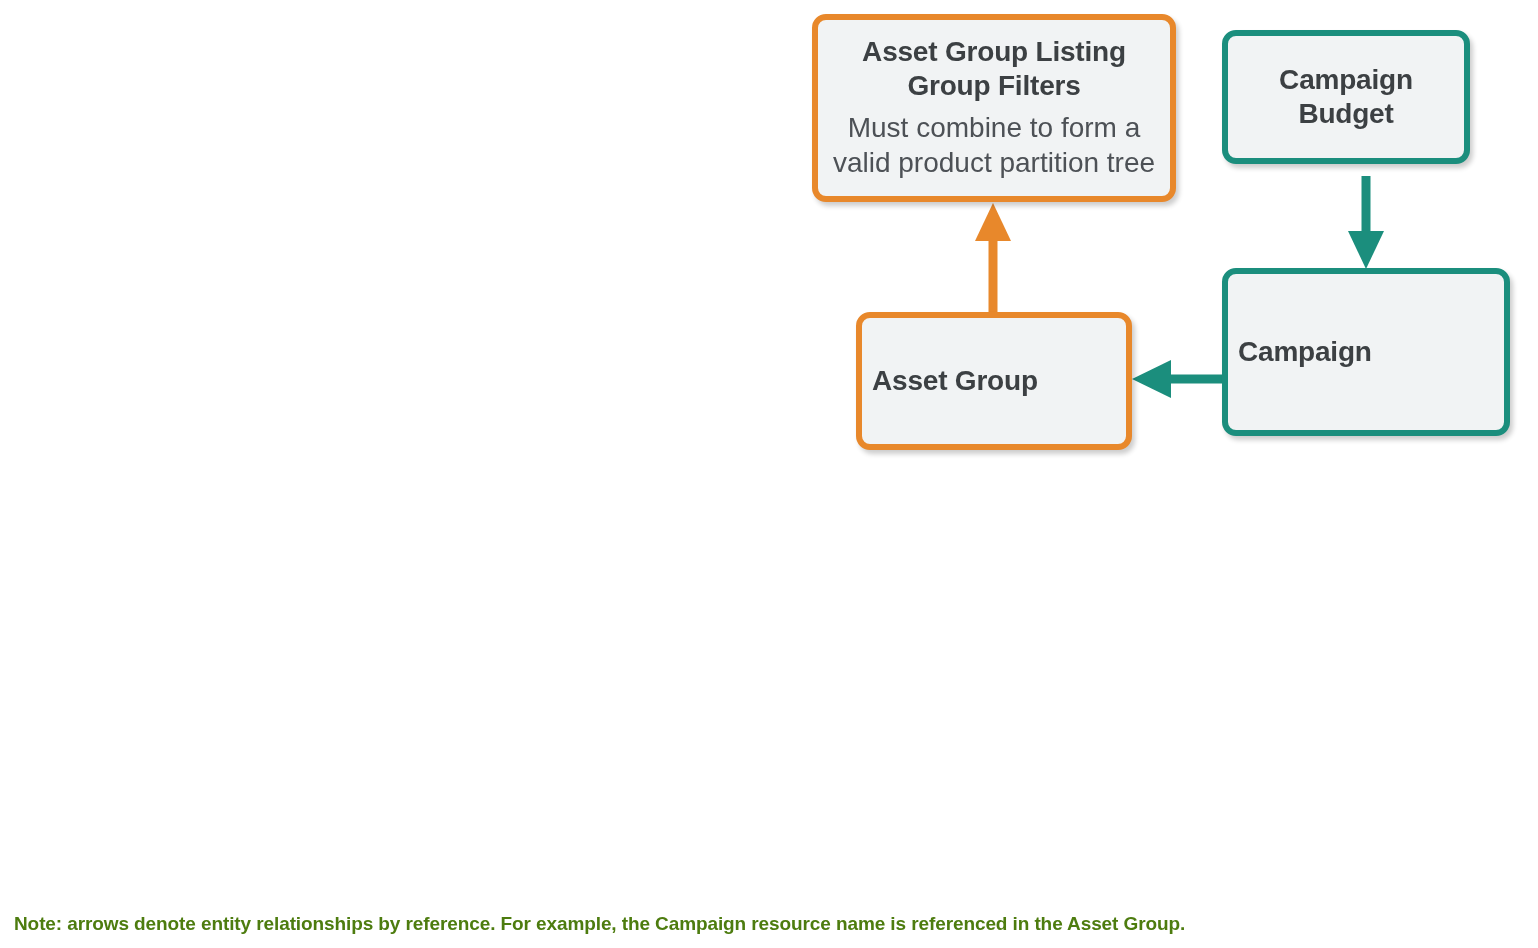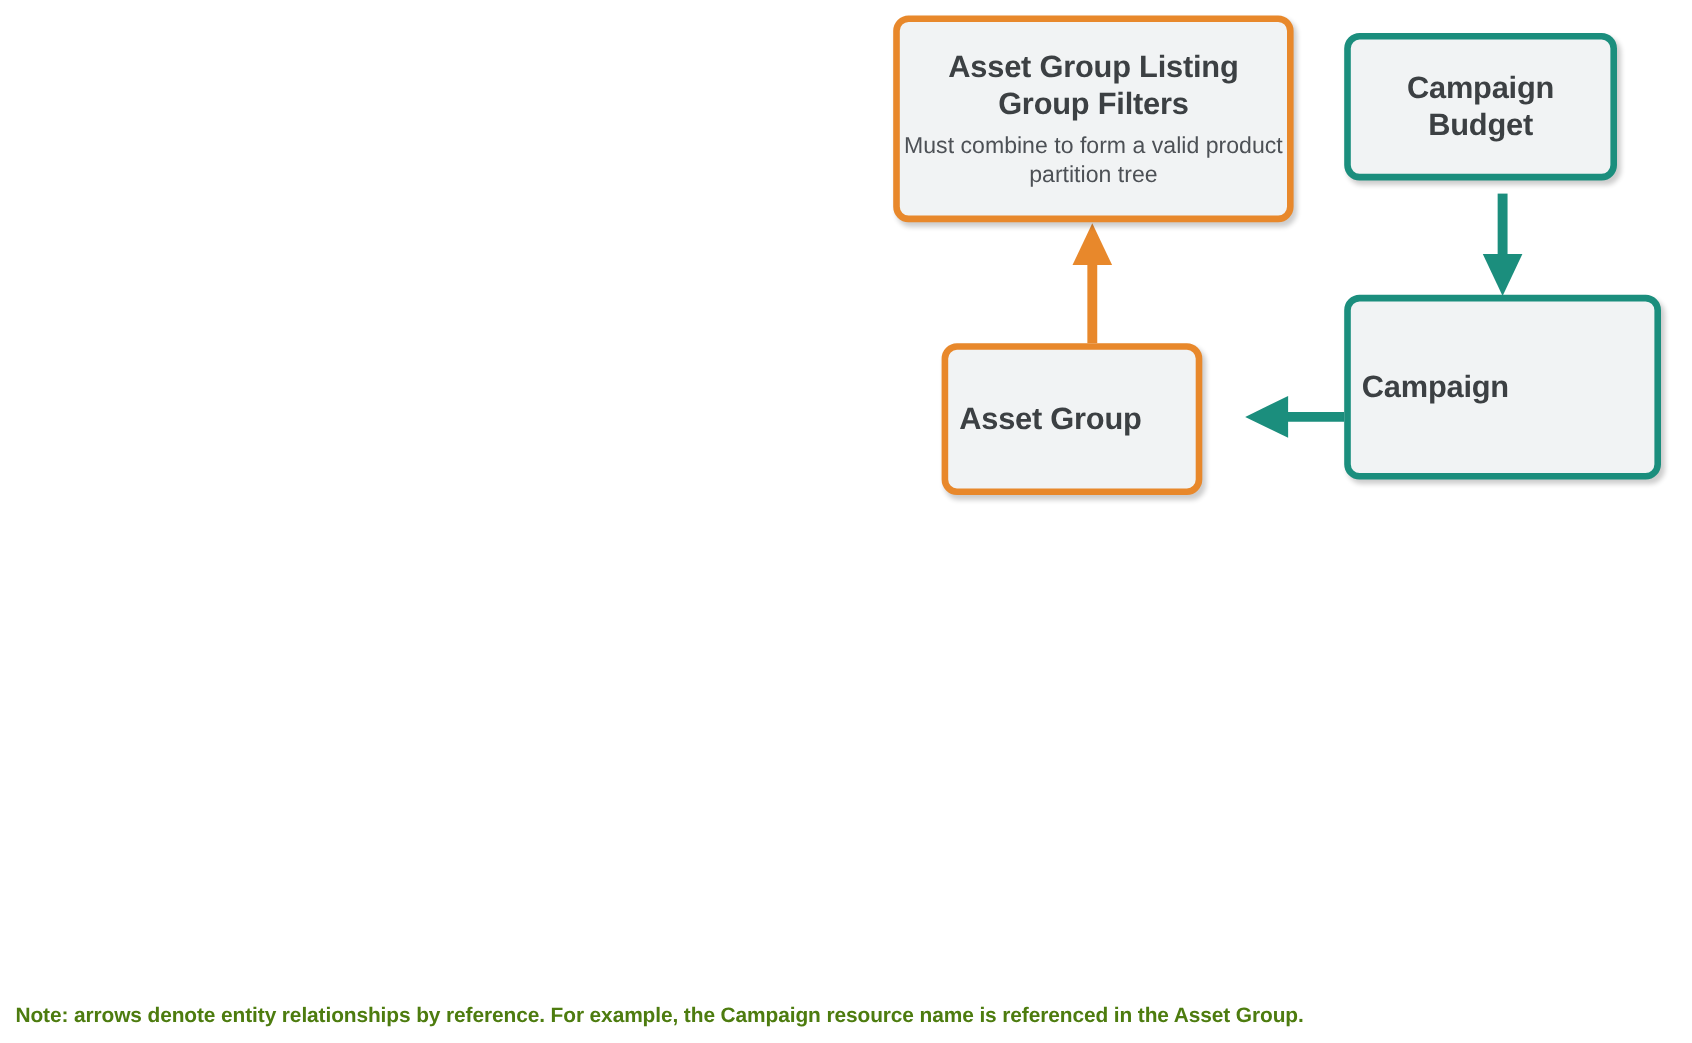--- a/index.html
+++ b/index.html
@@ -54,31 +54,31 @@
   .node-title {
     color: #3C4043;
     font-size: 28px;
     font-weight: bold;
     line-height: 1.22;
     letter-spacing: -0.2px;
     padding: 0 10px;
   }
   .node-desc {
     color: #4D5156;
-    font-size: 21px;
+    font-size: 28px;
     font-weight: normal;
     line-height: 1.24;
     padding: 0 0;
     margin-top: 8px;
   }
 
   
   #node-aglgf   { left: 812px;  top: 14px;  width: 364px; height: 188px; }
   #node-budget  { left: 1222px; top: 30px;  width: 248px; height: 134px; }
-  #node-asset   { left: 856px;  top: 312px; width: 237px; height: 138px; }
+  #node-asset   { left: 856px;  top: 312px; width: 276px; height: 138px; }
   #node-campaign{ left: 1222px; top: 268px; width: 288px; height: 168px; gap: 44px; }
 
   #diagram-note {
     position: absolute;
     left: 14px;
     top: 913px;
     font-size: 19px;
     font-weight: bold;
     color: #4d7c0f;
     letter-spacing: -0.1px;

